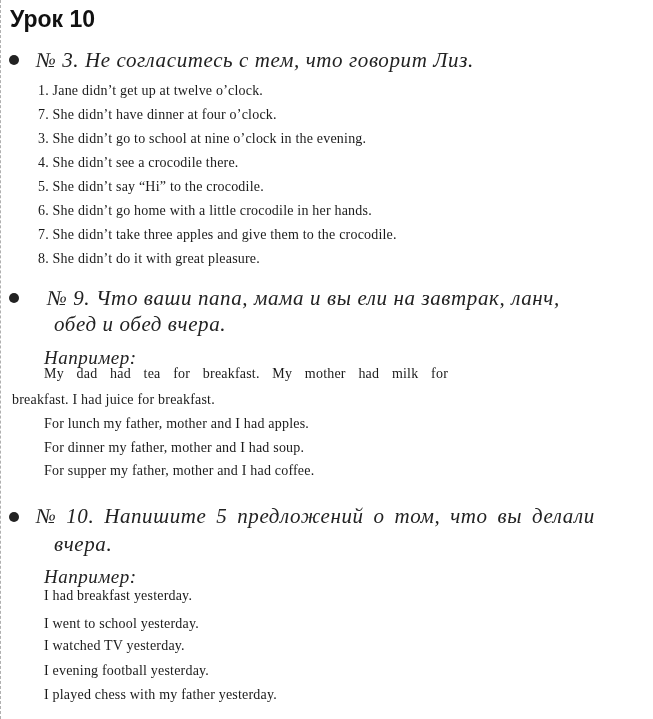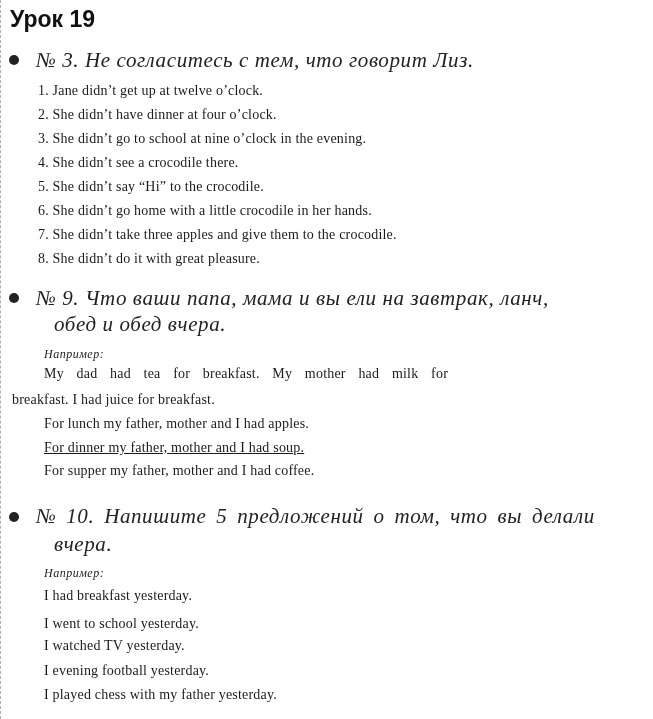--- a/index.html
+++ b/index.html
@@ -21,51 +21,51 @@
       background: #222;
     }
     .task {
       position: absolute; font-style: italic; font-size: 21px; letter-spacing: 0.6px; color: #222;
       line-height: 26px;
     }
     .line {
       position: absolute; font-size: 14px; white-space: nowrap; color: #1a1a1a; letter-spacing: 0.2px;
     }
     .example-label {
-      position: absolute; font-style: italic; font-size: 12px; color: #222; letter-spacing: 0.5px;
+      position: absolute; font-style: italic; font-size: 19px; color: #222; letter-spacing: 0.5px;
     }
   </style>
 </head>
 <body>
 
 <div class="left-edge"></div>
 
-<div class="title">Урок 19</div>
+<div class="title">Урок 10</div>
 
 <div class="bullet" style="left:9px; top:55px;"></div>
 <div class="task" style="left:36px; top:47px;">№ 3. Не согласитесь с тем, что говорит Лиз.</div>
 
 <div class="line" style="left:38px; top:83px;">1. Jane didn’t get up at twelve o’clock.</div>
-<div class="line" style="left:38px; top:107px;">2. She didn’t have dinner at four o’clock.</div>
+<div class="line" style="left:38px; top:107px;">7. She didn’t have dinner at four o’clock.</div>
 <div class="line" style="left:38px; top:131px;">3. She didn’t go to school at nine o’clock in the evening.</div>
 <div class="line" style="left:38px; top:155px;">4. She didn’t see a crocodile there.</div>
 <div class="line" style="left:38px; top:179px;font-family:Liberation Serif, serif;">5. She didn’t say “Hi” to the crocodile.</div>
 <div class="line" style="left:38px; top:203px;">6. She didn’t go home with a little crocodile in her hands.</div>
 <div class="line" style="left:38px; top:227px;">7. She didn’t take three apples and give them to the crocodile.</div>
 <div class="line" style="left:38px; top:251px;">8. She didn’t do it with great pleasure.</div>
 
 <div class="bullet" style="left:9px; top:293px;"></div>
-<div class="task" style="left:36px; top:285px;">№ 9. Что ваши папа, мама и вы ели на завтрак, ланч,</div>
+<div class="task" style="left:47px; top:285px;">№ 9. Что ваши папа, мама и вы ели на завтрак, ланч,</div>
 <div class="task" style="left:54px; top:311px;">обед и обед вчера.</div>
 
 <div class="example-label" style="left:44px; top:347px;">Например:</div>
 <div class="line" style="left:44px; top:366px; word-spacing:9px;text-align:right;">My dad had tea for breakfast. My mother had milk for</div>
 <div class="line" style="left:12px; top:392px;">breakfast. I had juice for breakfast.</div>
 <div class="line" style="left:44px; top:416px;">For lunch my father, mother and I had apples.</div>
-<div class="line" style="left:44px; top:440px;text-decoration:underline;">For dinner my father, mother and I had soup.</div>
+<div class="line" style="left:44px; top:440px;">For dinner my father, mother and I had soup.</div>
 <div class="line" style="left:44px; top:463px;">For supper my father, mother and I had coffee.</div>
 
 <div class="bullet" style="left:9px; top:512px;"></div>
 <div class="task" style="left:36px; top:503px; word-spacing:4px;">№ 10. Напишите 5 предложений о том, что вы делали</div>
 <div class="task" style="left:54px; top:531px;font-style:italic;">вчера.</div>
 
 <div class="example-label" style="left:44px; top:566px;">Например:</div>
 <div class="line" style="left:44px; top:588px;">I had breakfast yesterday.</div>
 <div class="line" style="left:44px; top:616px;">I went to school yesterday.</div>
 <div class="line" style="left:44px; top:638px;">I watched TV yesterday.</div>

